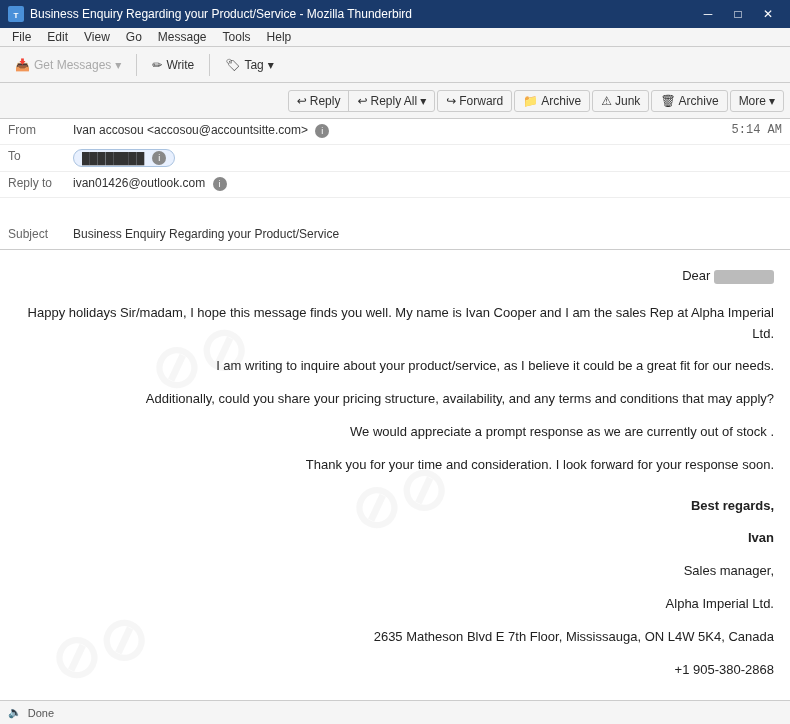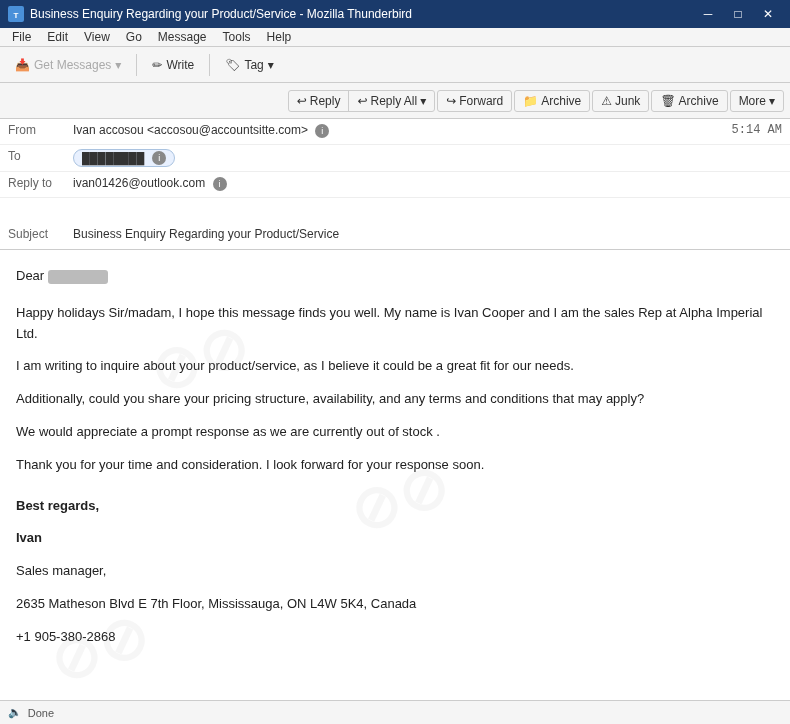--- a/index.html
+++ b/index.html
@@ -201,21 +201,21 @@
       font-size: 60px;
       color: #888;
       font-weight: bold;
       user-select: none;
     }
     .watermark-1 { top: 60px; left: 150px; }
     .watermark-2 { top: 200px; left: 350px; }
     .watermark-3 { top: 350px; left: 50px; }
     .watermark-4 { top: 450px; left: 400px; }
 
-    .email-para { margin-bottom: 12px; }
+    .email-para { margin-bottom: 12px; text-align: right; }
     .blurred {
       display: inline-block;
       background: #bbb;
       border-radius: 3px;
       color: transparent;
       font-size: 13px;
       width: 60px;
       height: 14px;
       vertical-align: middle;
     }
@@ -392,20 +392,23 @@
     </p>
 
     <p class="email-para" style="margin-top: 0; font-weight: bold;">
       <span>Ivan</span>
     </p>
 
     <p class="email-para">
       <span>Sales manager,</span>
     </p>
 
+    <p class="email-para">
+      <span>Alpha Imperial Ltd.</span>
+    </p>
 
     <p class="email-para">
       <span>2635 Matheson Blvd E 7th Floor, Mississauga, ON L4W 5K4, Canada</span>
     </p>
 
     <p class="email-para">
       <span>+1 905-380-2868</span>
     </p>
 
   </div>

